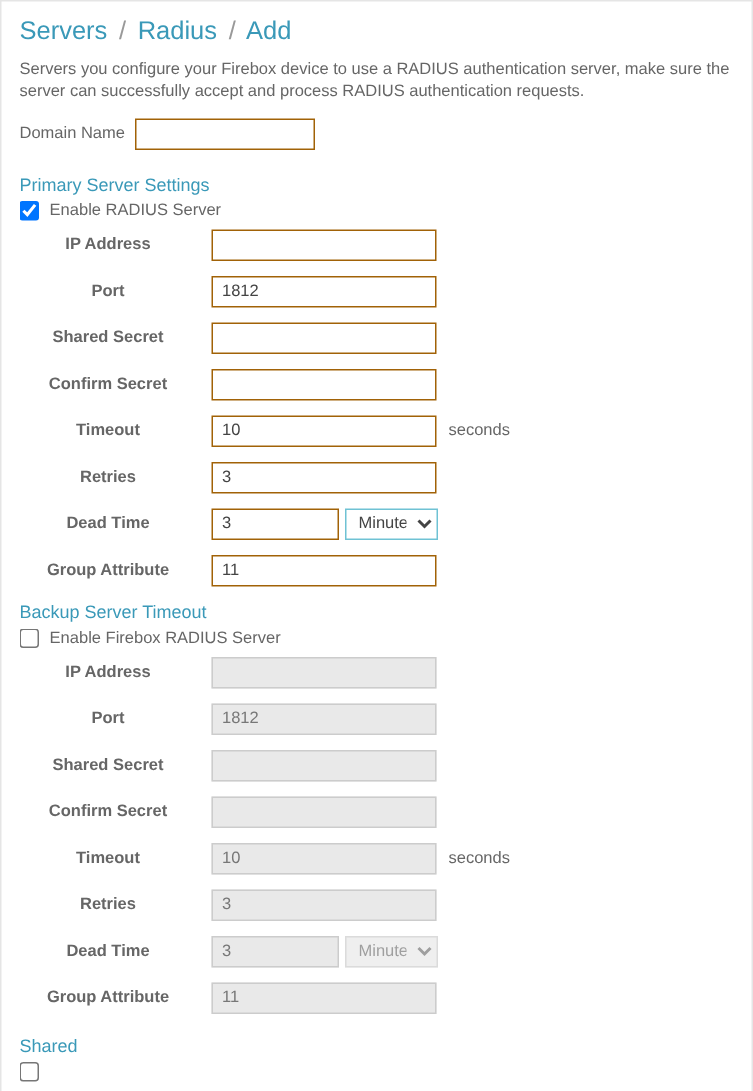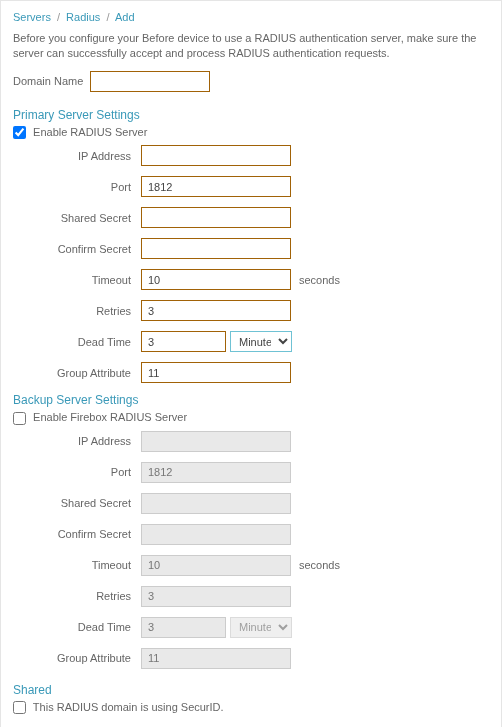--- a/index.html
+++ b/index.html
@@ -5,21 +5,21 @@
     * { box-sizing: border-box; margin: 0; padding: 0; }
     body {
       font-family: Arial, Helvetica, sans-serif;
       font-size: 11px;
       color: #555;
       background: #fff;
       width: 502px;
       padding: 10px 12px 18px 12px;
       border: 1px solid #e5e5e5;
     }
-    .breadcrumb { color: #3a99b8; font-size: 11px; margin-bottom: 8px; }
+    .breadcrumb { color: #3a99b8; font-size: 17px; margin-bottom: 8px; }
     .breadcrumb .sep { color: #999; margin: 0 3px; }
     .breadcrumb a { color: #3a99b8; text-decoration: none; cursor: pointer; }
     .intro { color: #666; font-size: 11px; line-height: 1.35; margin-bottom: 10px; }
     .domain-row { margin-bottom: 16px; }
     .domain-row label { color: #666; margin-right: 4px; }
     .txt {
       border: 1px solid #a16207;
       height: 21px;
       padding: 2px 6px;
       font-size: 11px;
@@ -32,23 +32,24 @@
     .chk-row { color: #666; font-size: 11px; margin-bottom: 6px; }
     .chk-row input { vertical-align: middle; margin-right: 4px; }
     .form-grid { }
     .form-row {
       display: flex;
       align-items: center;
       margin-bottom: 10px;
     }
     .form-row .lbl {
       width: 128px;
-      text-align: right;
+      text-align: center;
       padding-right: 10px;
       color: #666;
+      font-weight: bold;
     }
     .form-row .field-main { width: 150px; }
     .form-row .dead-num { width: 85px; margin-right: 4px; }
     .form-row .dead-unit { width: 62px; }
     .form-row .unit-after { margin-left: 8px; color: #666; }
     select.sel {
       border: 1px solid #6fc2d4;
       height: 21px;
       padding: 1px 4px;
       font-size: 11px;
@@ -62,21 +63,21 @@
 <body>
 
 <div class="breadcrumb">
   <a>Servers</a>
   <span class="sep">/</span>
   <a>Radius</a>
   <span class="sep">/</span>
   <span>Add</span>
 </div>
 
-<div class="intro">Before you configure your Before device to use a RADIUS authentication server, make sure the server can successfully accept and process RADIUS authentication requests.</div>
+<div class="intro">Servers you configure your Firebox device to use a RADIUS authentication server, make sure the server can successfully accept and process RADIUS authentication requests.</div>
 
 <div class="domain-row">
   <label>Domain Name</label>
   <input type="text" class="txt" style="width: 120px;" value="">
 </div>
 
 <div class="section-title">Primary Server Settings</div>
 <div class="chk-row">
   <input type="checkbox" checked="" style="">
   <span>Enable RADIUS Server</span>
@@ -114,21 +115,21 @@
     <select class="sel dead-unit">
       <option>Minutes</option>
     </select>
   </div>
   <div class="form-row">
     <div class="lbl">Group Attribute</div>
     <input type="text" class="txt field-main" value="11" style="">
   </div>
 </div>
 
-<div class="section-title">Backup Server Settings</div>
+<div class="section-title">Backup Server Timeout</div>
 <div class="chk-row">
   <input type="checkbox" style="">
   <span>Enable Firebox RADIUS Server</span>
 </div>
 
 <div class="form-grid">
   <div class="form-row">
     <div class="lbl">IP Address</div>
     <input type="text" class="txt field-main disabled" disabled="" value="" style="">
   </div>
@@ -162,14 +163,13 @@
   </div>
   <div class="form-row">
     <div class="lbl">Group Attribute</div>
     <input type="text" class="txt field-main disabled" disabled="" value="11" style="">
   </div>
 </div>
 
 <div class="section-title section-gap">Shared</div>
 <div class="chk-row">
   <input type="checkbox" style="">
-  <span>This RADIUS domain is using SecurID.</span>
 </div>
 
 </body></html>

